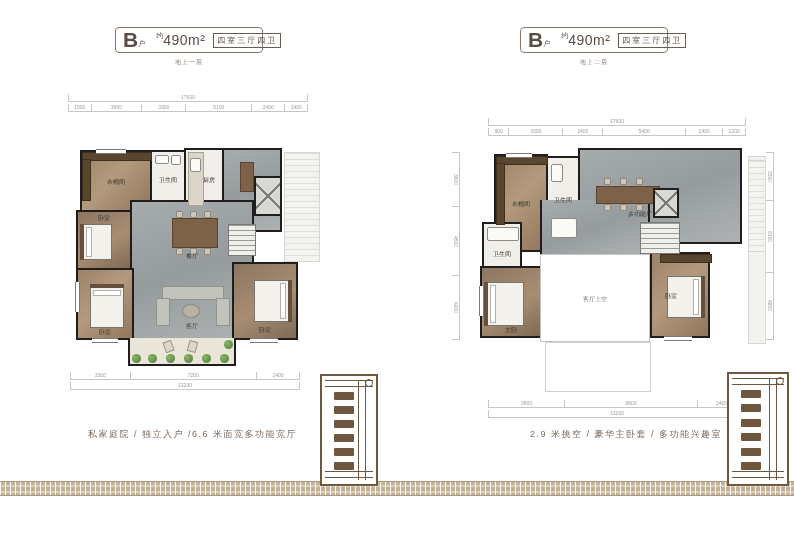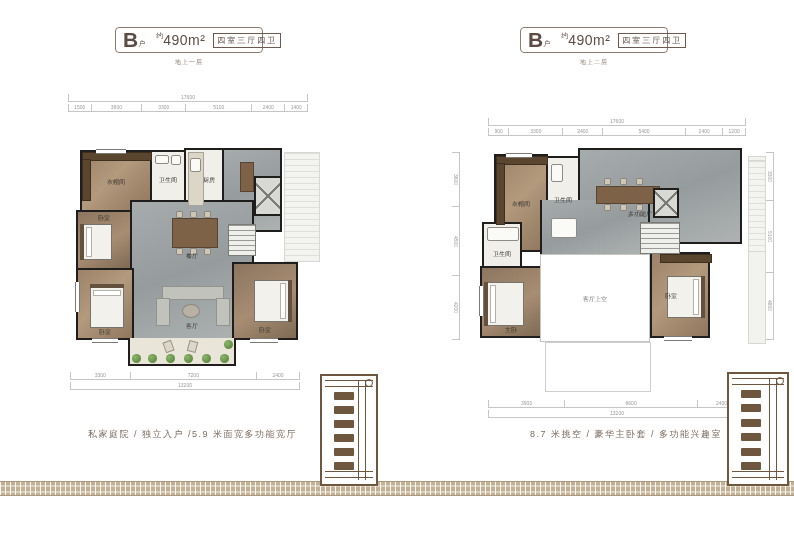--- a/index.html
+++ b/index.html
@@ -179,21 +179,21 @@
 
   <div class="dimrow" style="left:70px;top:372px;width:230px;">
     <span class="seg" style="flex:1.4">3300</span>
     <span class="seg" style="flex:3">7200</span>
     <span class="seg" style="flex:1">2400</span>
   </div>
   <div class="dimrow" style="left:70px;top:382px;width:230px;">
     <span class="seg">13200</span>
   </div>
 
-  <div class="featurecap" style="left:88px;top:428px;">私家庭院 / 独立入户 /5.9 米面宽多功能宽厅</div>
+  <div class="featurecap" style="left:88px;top:428px;">私家庭院 / 独立入户 /6.6 米面宽多功能宽厅</div>
 
   <div class="keymap" style="left:320px;top:374px;width:58px;height:112px;">
     <div class="km-roadh" style="top:4px;"></div>
     <div class="km-roadh" style="bottom:6px;"></div>
     <div class="km-roadv"></div>
     <div class="km-dot"></div>
     <div class="km-blocks">
         <i></i>
         <i></i>
         <i></i>
@@ -300,21 +300,21 @@
 
   <div class="dimrow" style="left:488px;top:400px;width:258px;">
     <span class="seg" style="flex:1.6">3900</span>
     <span class="seg" style="flex:2.8">6600</span>
     <span class="seg" style="flex:1">2400</span>
   </div>
   <div class="dimrow" style="left:488px;top:410px;width:258px;">
     <span class="seg">13200</span>
   </div>
 
-  <div class="featurecap" style="left:530px;top:428px;">8.7 米挑空 / 豪华主卧套 / 多功能兴趣室</div>
+  <div class="featurecap" style="left:530px;top:428px;">2.9 米挑空 / 豪华主卧套 / 多功能兴趣室</div>
 
   <div class="keymap" style="left:727px;top:372px;width:62px;height:114px;">
     <div class="km-roadh" style="top:4px;"></div>
     <div class="km-roadh" style="bottom:6px;"></div>
     <div class="km-roadv"></div>
     <div class="km-dot"></div>
     <div class="km-blocks">
         <i></i>
         <i></i>
         <i></i>

